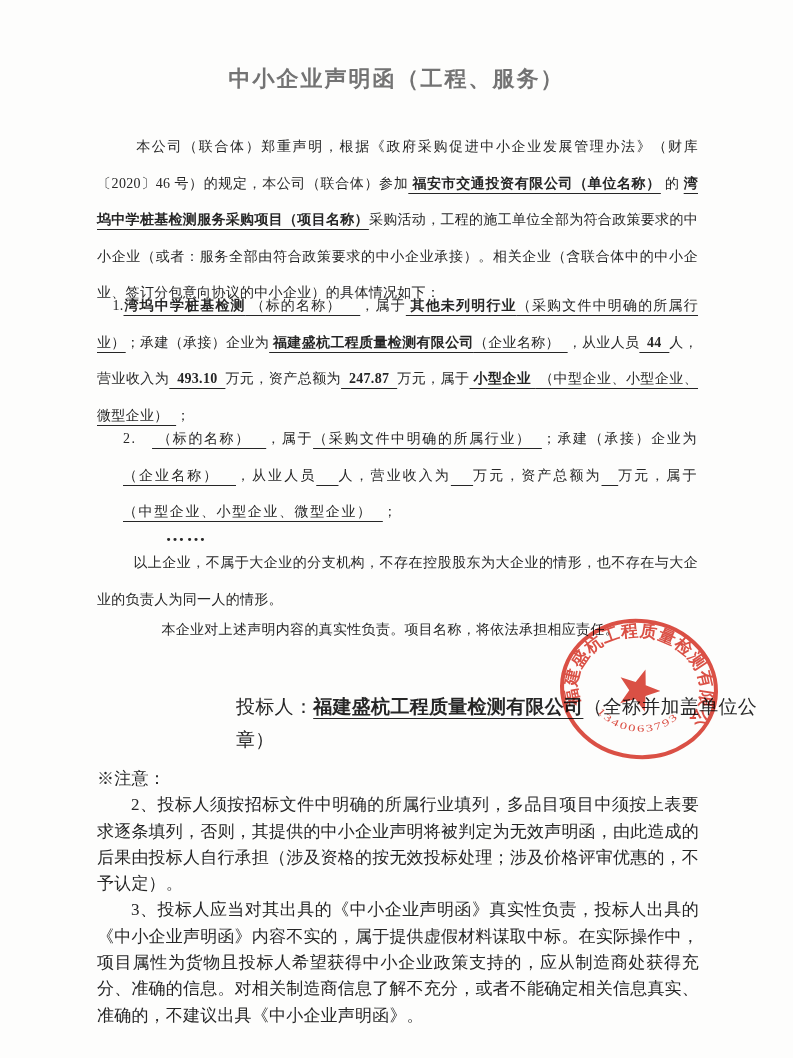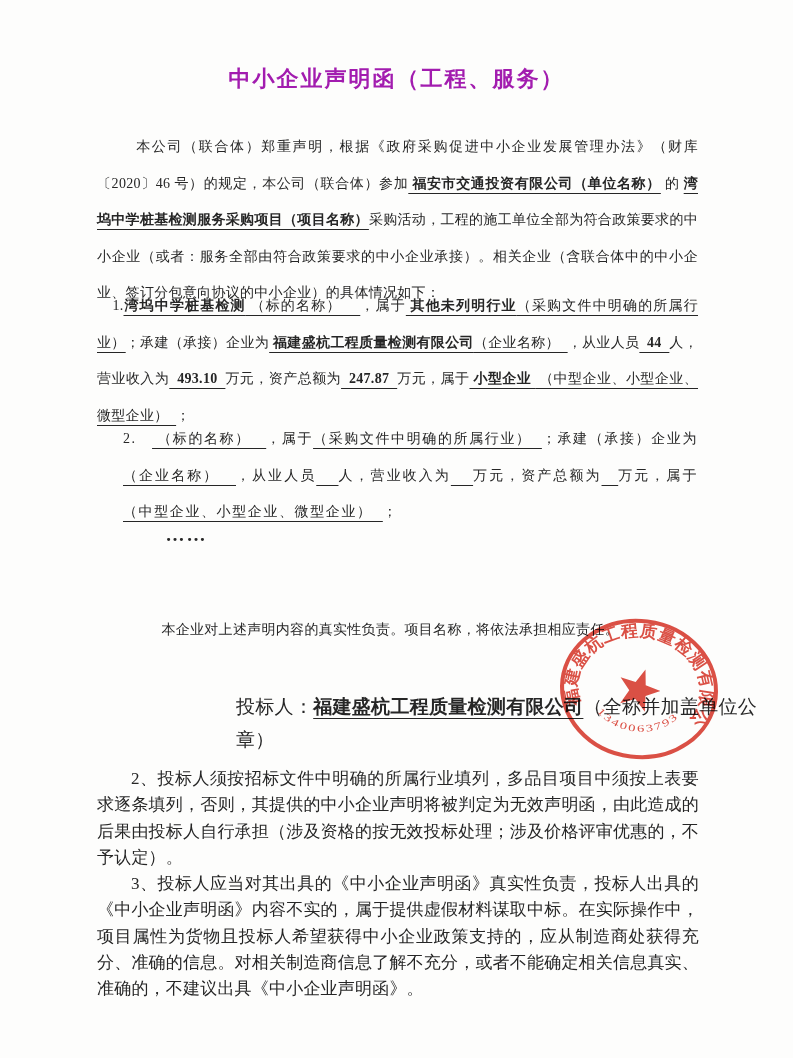--- a/index.html
+++ b/index.html
@@ -8,21 +8,21 @@
     width:793px;height:1058px;
     background:#fdfdfc;
     overflow:hidden;
     font-family:"Liberation Serif","DejaVu Serif",serif;
     color:#262626;
   }
   .doc-title{
     position:absolute;top:64px;left:0;right:0;
     margin:0;text-align:center;
     font-size:22px;font-weight:700;letter-spacing:2px;
-    color:#a21caf;
+    color:#737373;
   }
   .para{
     position:absolute;left:97px;width:601px;
     margin:0;font-size:14px;line-height:36.6px;
     text-align:justify;letter-spacing:0.3px;
   }
   .intro{top:129px;text-indent:2.8em;}
   .item1{top:288px;text-indent:1.1em;}
   .item2{top:421px;left:123px;width:575px;letter-spacing:1.6px;}
   .ellipsis-line{
@@ -59,20 +59,21 @@
   <h1 class="doc-title">中小企业声明函（工程、服务）</h1>
 
   <p class="para intro"><span>本公司（联合体）郑重声明，根据《政府采购促进中小企业发展管理办法》（财库〔2020〕46 号）的规定，本公司（联合体）参加</span><span class="u b">&nbsp;福安市交通投资有限公司（单位名称）</span><span>&nbsp;的&nbsp;</span><span class="u b">湾坞中学桩基检测服务采购项目（项目名称）</span><span>采购活动，工程的施工单位全部为符合政策要求的中小企业（或者：服务全部由符合政策要求的中小企业承接）。相关企业（含联合体中的中小企业、签订分包意向协议的中小企业）的具体情况如下：</span></p>
 
   <p class="para item1"><span>1.</span><span class="u b">湾坞中学桩基检测</span><span class="u">&nbsp;（标的名称）&nbsp;&nbsp;&nbsp;&nbsp;</span><span>，属于</span><span class="u b">&nbsp;其他未列明行业</span><span class="u">（采购文件中明确的所属行业）</span><span>；承建（承接）企业为</span><span class="u b">&nbsp;福建盛杭工程质量检测有限公司</span><span class="u">（企业名称）&nbsp;&nbsp;</span><span>，从业人员</span><span class="u b">&nbsp;&nbsp;44&nbsp;&nbsp;</span><span>人，营业收入为</span><span class="u b">&nbsp;&nbsp;493.10&nbsp;&nbsp;</span><span>万元，资产总额为</span><span class="u b">&nbsp;&nbsp;247.87&nbsp;&nbsp;</span><span>万元，属于</span><span class="u b">&nbsp;小型企业&nbsp;</span><span class="u">&nbsp;（中型企业、小型企业、微型企业）&nbsp;&nbsp;</span><span>；</span></p>
 
   <p class="para item2"><span>2.&nbsp;&nbsp;&nbsp;</span><span class="u">&nbsp;（标的名称）&nbsp;&nbsp;&nbsp;</span><span>，属于</span><span class="u">（采购文件中明确的所属行业）&nbsp;&nbsp;</span><span>；承建（承接）企业为</span><span class="u">（企业名称）&nbsp;&nbsp;&nbsp;</span><span>，从业人员</span><span class="u">&nbsp;&nbsp;&nbsp;&nbsp;</span><span>人，营业收入为</span><span class="u">&nbsp;&nbsp;&nbsp;&nbsp;</span><span>万元，资产总额为</span><span class="u">&nbsp;&nbsp;&nbsp;</span><span>万元，属于</span><span class="u">（中型企业、小型企业、微型企业）&nbsp;&nbsp;</span><span>；</span></p>
 
   <p class="ellipsis-line">……</p>
 
+  <p class="para closing1">以上企业，不属于大企业的分支机构，不存在控股股东为大企业的情形，也不存在与大企业的负责人为同一人的情形。</p>
   <p class="para closing2">本企业对上述声明内容的真实性负责。项目名称，将依法承担相应责任。</p>
 
   <div class="signature">
     <div><span>投标人：</span><span class="u b">福建盛杭工程质量检测有限公司</span><span>（全称并加盖单位公章）</span></div>
   </div>
 
   <div class="seal">
     <svg viewBox="0 0 200 180" xmlns="http://www.w3.org/2000/svg">
       <defs>
         <path id="sealNameArc" d="M 31.1,117 A 76,64 0 1 1 168.9,117" fill="none"></path>
@@ -83,17 +84,18 @@
       <text font-size="20.5" font-weight="700" letter-spacing="1" font-family="Liberation Serif, serif" fill="#d8382c">
         <textPath href="#sealNameArc" startOffset="0" textLength="305" lengthAdjust="spacingAndGlyphs">福建盛杭工程质量检测有限公司</textPath>
       </text>
       <text font-size="12" letter-spacing="1.5" font-family="Liberation Serif, serif" fill="#d8382c">
         <textPath href="#sealCodeArc" startOffset="2" textLength="112" lengthAdjust="spacingAndGlyphs">1340063793</textPath>
       </text>
     </svg>
   </div>
 
   <div class="notes">
+    <p class="notes-header">※注意：</p>
     <p>2、投标人须按招标文件中明确的所属行业填列，多品目项目中须按上表要求逐条填列，否则，其提供的中小企业声明将被判定为无效声明函，由此造成的后果由投标人自行承担（涉及资格的按无效投标处理；涉及价格评审优惠的，不予认定）。</p>
     <p>3、投标人应当对其出具的《中小企业声明函》真实性负责，投标人出具的《中小企业声明函》内容不实的，属于提供虚假材料谋取中标。在实际操作中，项目属性为货物且投标人希望获得中小企业政策支持的，应从制造商处获得充分、准确的信息。对相关制造商信息了解不充分，或者不能确定相关信息真实、准确的，不建议出具《中小企业声明函》。</p>
   </div>
 
 </div>
 
 </body></html>

